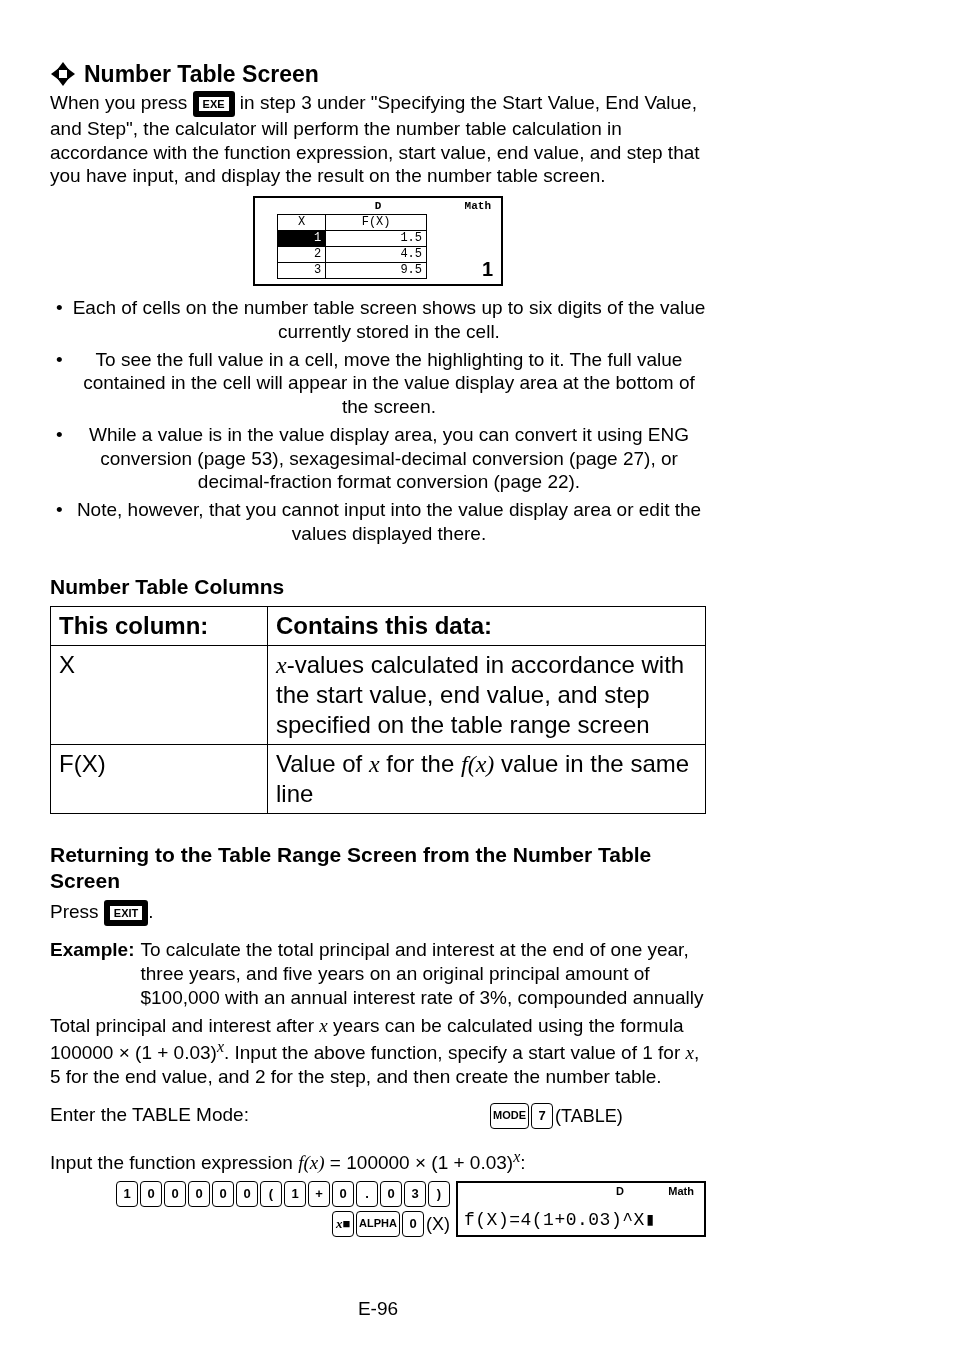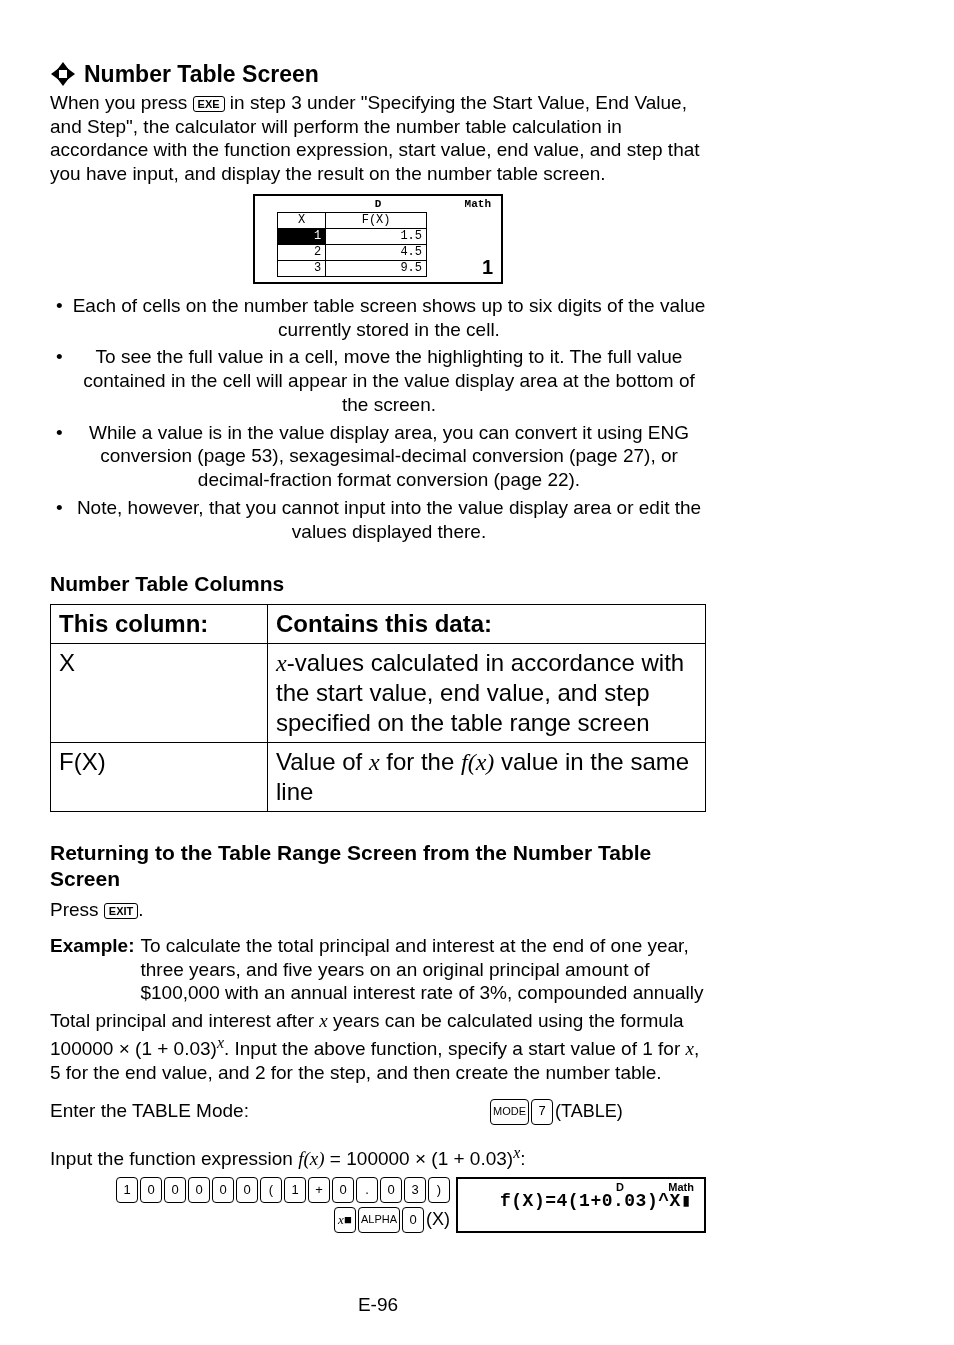--- a/index.html
+++ b/index.html
@@ -29,21 +29,21 @@
   }
   .h-nav {
     font-weight: bold;
     font-size: 23px;
   }
   .body-text {
     margin: 0 0 4px 0;
   }
   .inline-key {
     display: inline-block;
-    border: 1px solid #000000;
+    border: 6px solid #000000;
     border-radius: 3px;
     padding: 0 4px;
     font-size: 11px;
     line-height: 14px;
     vertical-align: 1px;
     font-family: Arial, sans-serif;
     font-weight: bold;
   }
   .screen-fig {
     margin: 8px auto 10px auto;
@@ -191,21 +191,21 @@
   }
   .key {
     display: inline-flex;
     align-items: center;
     justify-content: center;
     min-width: 22px;
     height: 22px;
     border: 1.5px solid #000;
     border-radius: 4px;
     font-size: 13px;
-    font-weight: normal;
+    font-weight: bold;
     padding: 12px 2px;
     box-sizing: border-box;
     font-family: Arial, sans-serif;
   }
   .key.wide { min-width: 36px; font-size: 11px; }
   .key.xn { font-style: italic; font-family: "Times New Roman", serif; }
   .paren-label {
     font-size: 18px;
   }
   .screen-box2 {
@@ -228,26 +228,25 @@
   .screen-box2 .status-d {
     position: absolute;
     top: 2px;
     right: 80px;
     font-size: 11px;
     font-weight: bold;
     font-family: Arial, sans-serif;
   }
   .screen-box2 .expr {
     position: absolute;
-    bottom: 18px;
+    bottom: 4px;
     left: 6px;
     font-size: 18px;
-    font-weight: bold;
+    font-weight: normal;
     letter-spacing: 0.5px;
-    margin-left: 36px;
   }
   .key-grid-wrap {
     display: flex;
     gap: 6px;
     align-items: flex-start;
     margin-top: 6px;
   }
   .key-grid-left {
     flex: 1 1 auto;
   }

